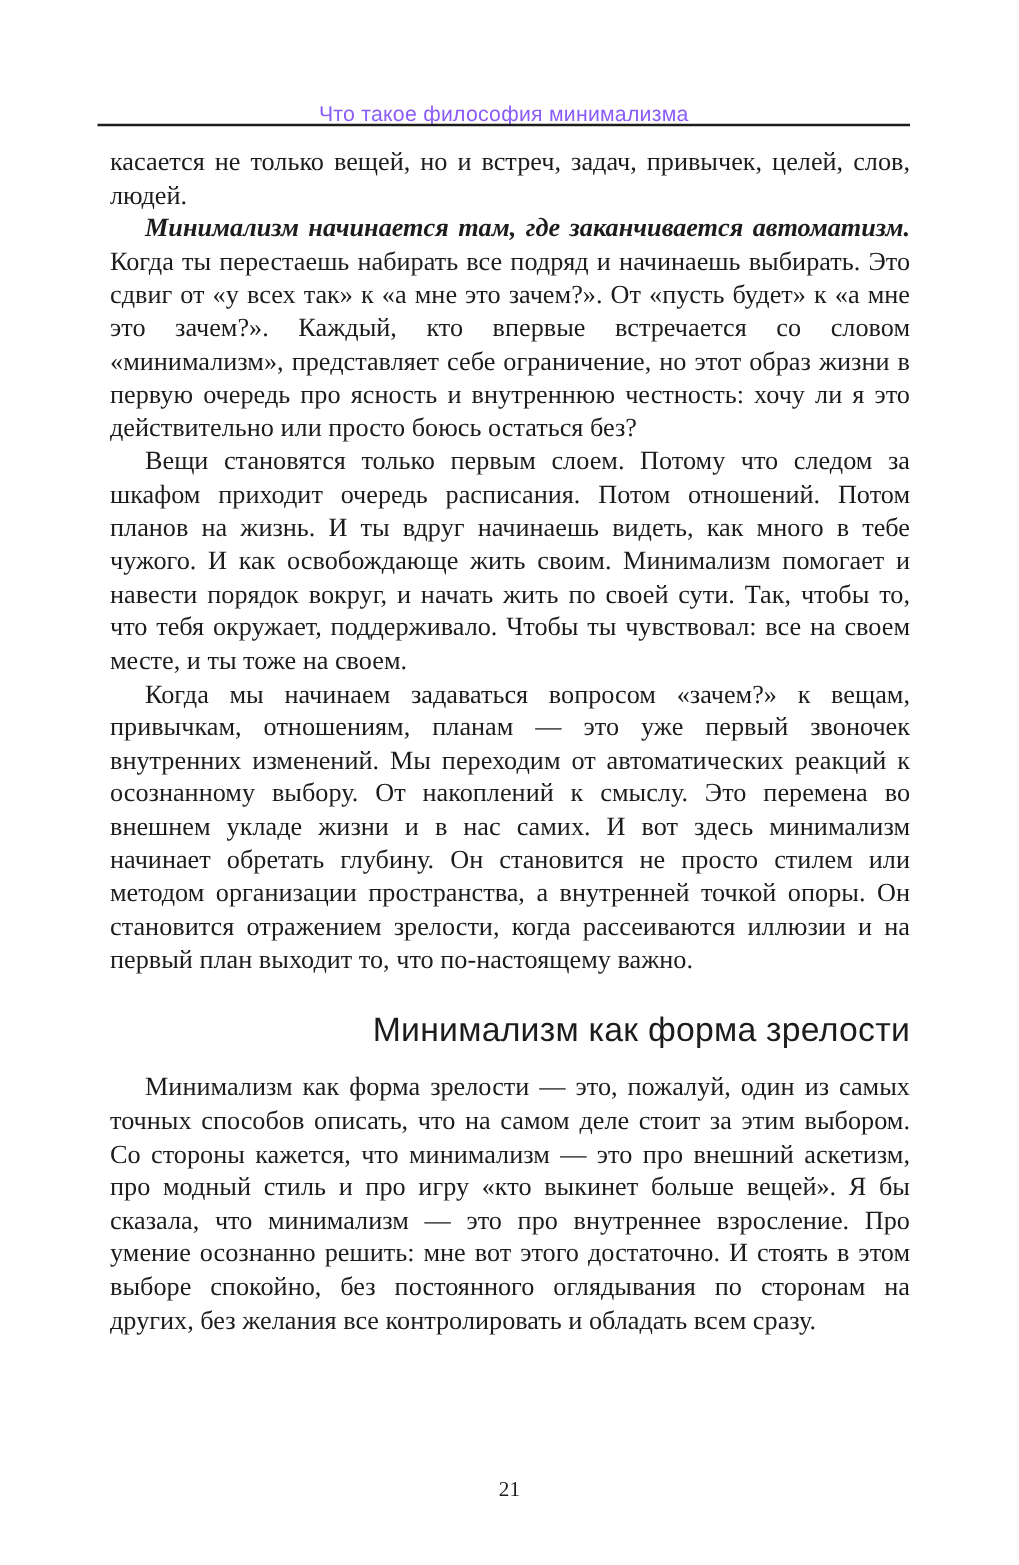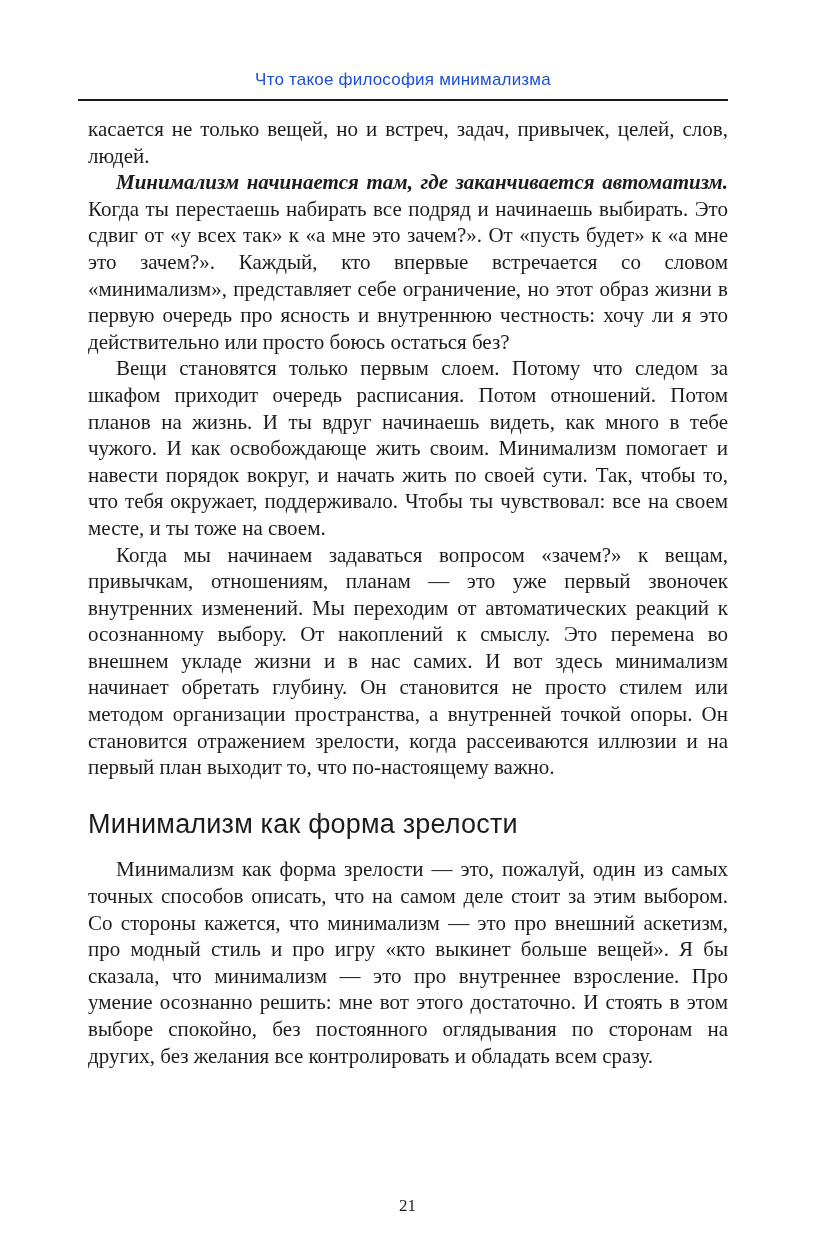--- a/index.html
+++ b/index.html
@@ -14,28 +14,28 @@
     font-family: "Liberation Serif", serif;
     position: relative;
     overflow: hidden;
   }
   .page {
     position: absolute;
     inset: 0;
   }
   .running-header {
     position: absolute;
-    top: 70px;
+    top: 82px;
     left: 78px;
     width: 650px;
     text-align: center;
     font-family: "Liberation Sans", sans-serif;
     font-size: 17px;
     letter-spacing: 0.2px;
-    color: #1d4ed8;
+    color: #8b5cf6;
   }
   .header-rule {
     position: absolute;
     top: 99px;
     left: 78px;
     width: 650px;
     height: 2px;
     background: #1c1c1a;
   }
   .body-text {
@@ -57,34 +57,33 @@
   }
   .body-text strong {
     font-weight: bold;
     font-style: italic;
   }
   h2.section-heading {
     font-family: "Liberation Sans", sans-serif;
     font-size: 27px;
     font-weight: 500;
     letter-spacing: 0.2px;
-    text-align: left;
+    text-align: right;
     text-indent: 0;
     margin: 30px 0 19px 0;
     color: #1c1c1a;
   }
   .page-number {
     position: absolute;
     top: 1182px;
     left: 0;
     width: 100%;
     text-align: center;
     font-size: 17px;
     color: #1c1c1a;
-    margin-top: 14px;
   }
 </style>
 </head>
 <body>
 
 <div class="page">
 
   <div class="running-header">Что такое философия минимализма</div>
 
   <div class="header-rule"></div>

